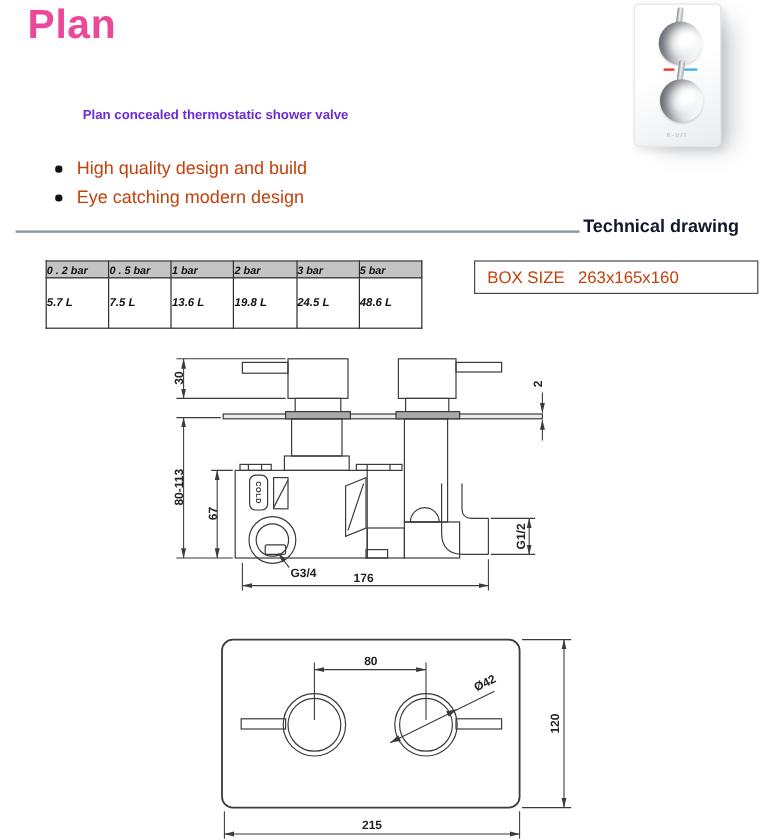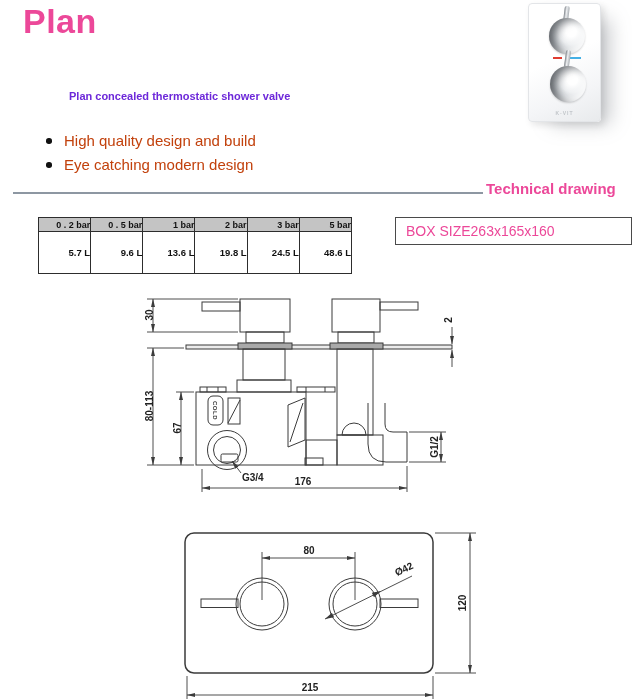--- a/index.html
+++ b/index.html
@@ -8,21 +8,21 @@
 
   
   .title{position:absolute;left:23px;top:2px;font-size:34px;font-weight:800;letter-spacing:.5px;color:#ec4899;}
   .sku{position:absolute;left:24px;top:44px;font-size:19px;font-weight:800;color:#141414;}
   .desc{position:absolute;left:24px;top:90px;font-size:11px;font-weight:700;color:#6d28d9;margin-left:45px;}
   .feats{position:absolute;left:44px;top:129px;margin:0;padding:0;list-style:none;}
   .feats li{position:relative;padding-left:20px;font-size:15px;line-height:24px;color:#c2410c;}
   .feats li::before{content:"";position:absolute;left:2px;top:9px;width:5.5px;height:5.5px;border-radius:50%;background:#111;}
 
   .rule{position:absolute;left:13px;top:192px;width:470px;height:2px;background:#8d97a2;}
-  .tech{position:absolute;left:486px;top:180px;font-size:15px;font-weight:700;white-space:nowrap;color:#ec4899;}
+  .tech{position:absolute;left:486px;top:180px;font-size:15px;font-weight:700;white-space:nowrap;color:#0f172a;}
 
   
   .photo{position:absolute;left:495px;top:0;width:142px;height:130px;}
   .plate{position:absolute;left:33px;top:3px;width:71px;height:117px;border-radius:4px;
          background:linear-gradient(155deg,#ffffff 45%,#f4f5f7 75%,#e8eaec);
          border:1px solid #e3e5e8;
          box-shadow:16px 9px 18px -7px rgba(120,126,132,.40), 3px 3px 7px rgba(0,0,0,.10);}
   .knob{position:absolute;width:36px;height:36px;border-radius:50%;
         background:radial-gradient(circle at 62% 38%, #ffffff 16%, #edeff1 40%, #cfd3d7 58%, #969ca2 78%, #585d63 100%);
         box-shadow:inset 8px 3px 9px -2px rgba(28,31,36,.55), inset -3px -4px 7px rgba(255,255,255,.9), 0 1px 2px rgba(0,0,0,.18);}
@@ -32,27 +32,27 @@
          background:linear-gradient(90deg,#7a7f85,#eef0f2 45%,#a7acb1);}
   .lever1{left:35px;top:2px;height:15px;transform:rotate(7deg);}
   .lever2{left:36px;top:46px;height:18px;transform:rotate(8deg);}
   .tick{position:absolute;height:2px;top:53px;}
   .tick-hot{left:24px;width:9px;background:#e03c31;}
   .tick-cold{left:39px;width:13px;background:#45b0e5;}
   .brand{position:absolute;left:0;right:0;bottom:5px;text-align:center;font-size:5px;letter-spacing:1px;color:#c2c6ca;font-weight:700;}
 
   
   .flow{position:absolute;left:38px;top:217px;border-collapse:collapse;table-layout:fixed;width:314px;}
-  .flow th,.flow td{border:1.6px solid #2d2d2d;text-align:right;padding:0;}
+  .flow th,.flow td{border:1.6px solid #2d2d2d;text-align:left;padding:0;font-style:italic;}
   .flow th{background:#c4c4c4;height:13px;font-size:9px;font-weight:600;color:#111;}
   .flow td{height:41px;font-size:9.5px;font-weight:700;color:#111;margin-top:40px;}
 
   
   .boxsize{position:absolute;left:395px;top:217px;width:225px;height:26px;border:1.6px solid #4a4a4a;
-           display:flex;align-items:center;padding-left:10px;font-size:14px;color:#ec4899;}
+           display:flex;align-items:center;gap:11px;padding-left:10px;font-size:14px;color:#c2410c;}
 
   
   .side{position:absolute;left:130px;top:283px;width:340px;height:217px;}
   .front{position:absolute;left:160px;top:515px;width:330px;height:185px;}
   .ln{stroke:#3b3b3b;stroke-width:1;fill:none;}
   .dim{stroke:#3b3b3b;stroke-width:.9;fill:none;}
   .dtxt{font-family:"Liberation Sans",sans-serif;font-size:10px;font-weight:600;fill:#222;stroke:none;}
   .dtxt-s{font-family:"Liberation Sans",sans-serif;font-size:6px;font-weight:700;fill:#333;stroke:none;letter-spacing:.5px;}
 </style>
 </head>
@@ -91,21 +91,21 @@
         <th>0 . 5 bar</th>
         <th>1  bar</th>
         <th>2  bar</th>
         <th>3  bar</th>
         <th>5  bar</th>
       </tr>
     </thead>
     <tbody>
       <tr>
         <td>5.7  L</td>
-        <td>9.6 L</td>
+        <td>7.5 L</td>
         <td>13.6  L</td>
         <td>19.8  L</td>
         <td>24.5 L</td>
         <td>48.6 L</td>
       </tr>
     </tbody>
   </table>
 
   <div class="boxsize">
     <span>BOX SIZE</span>

